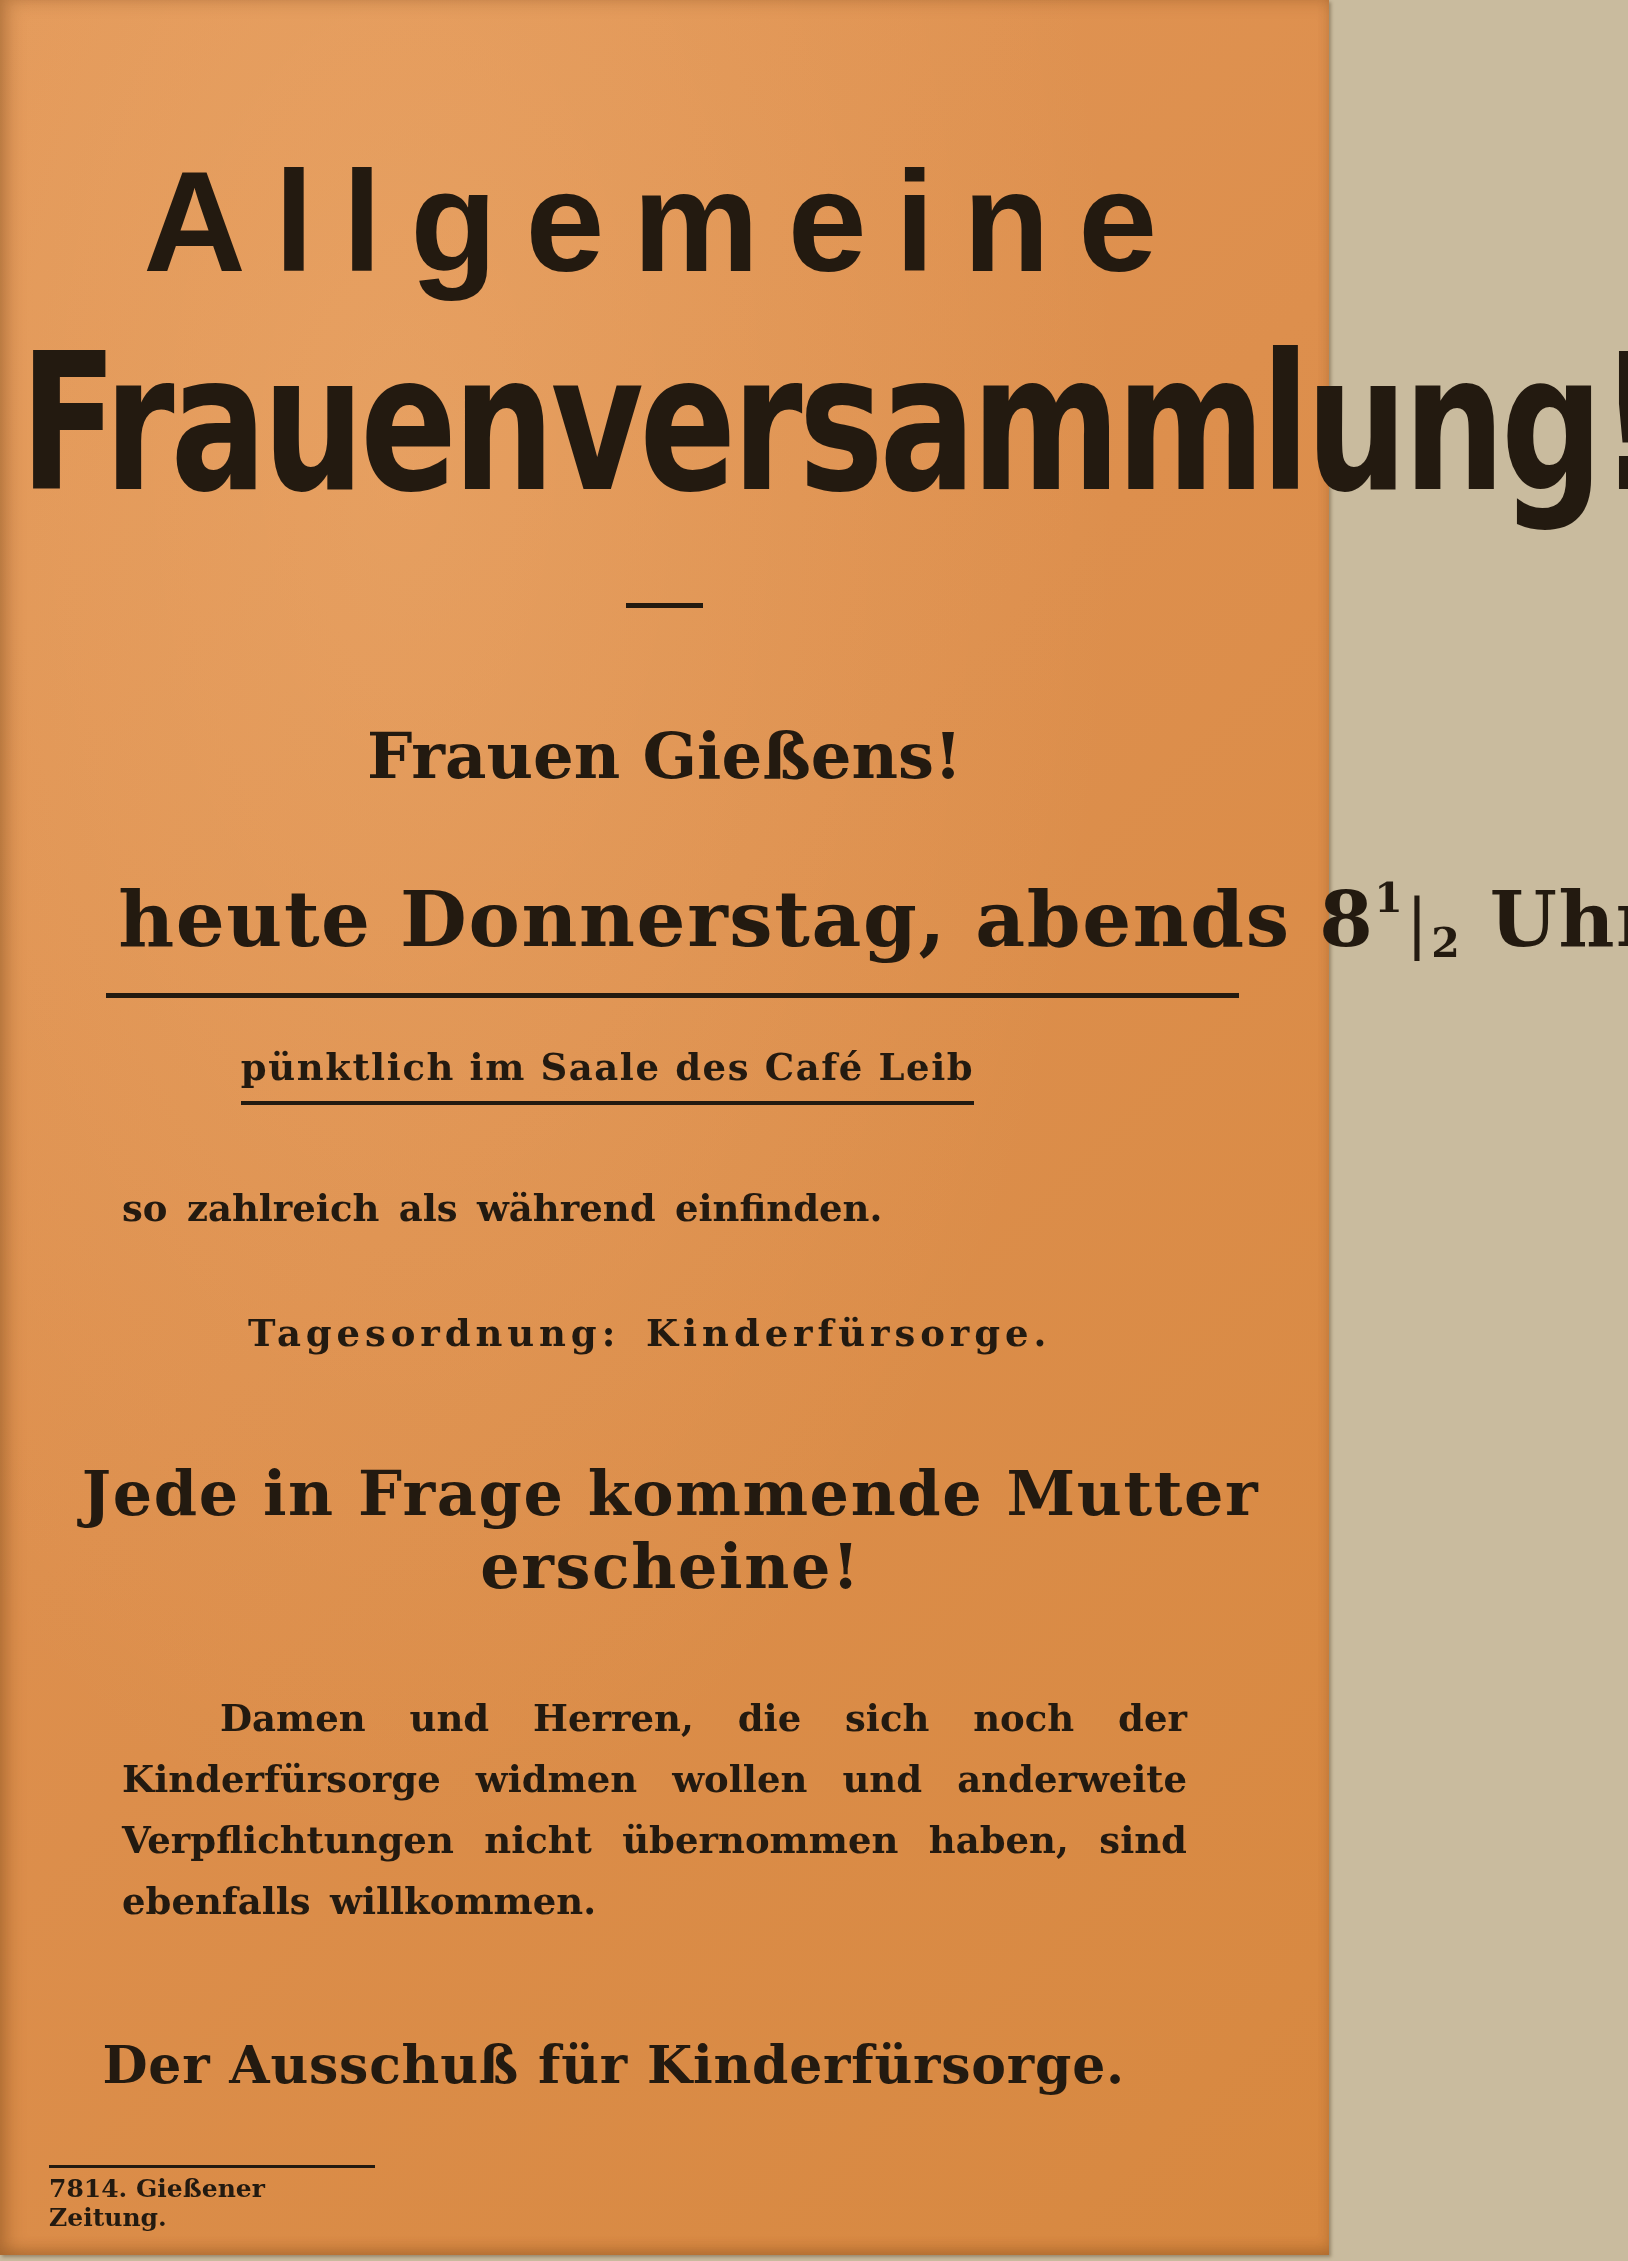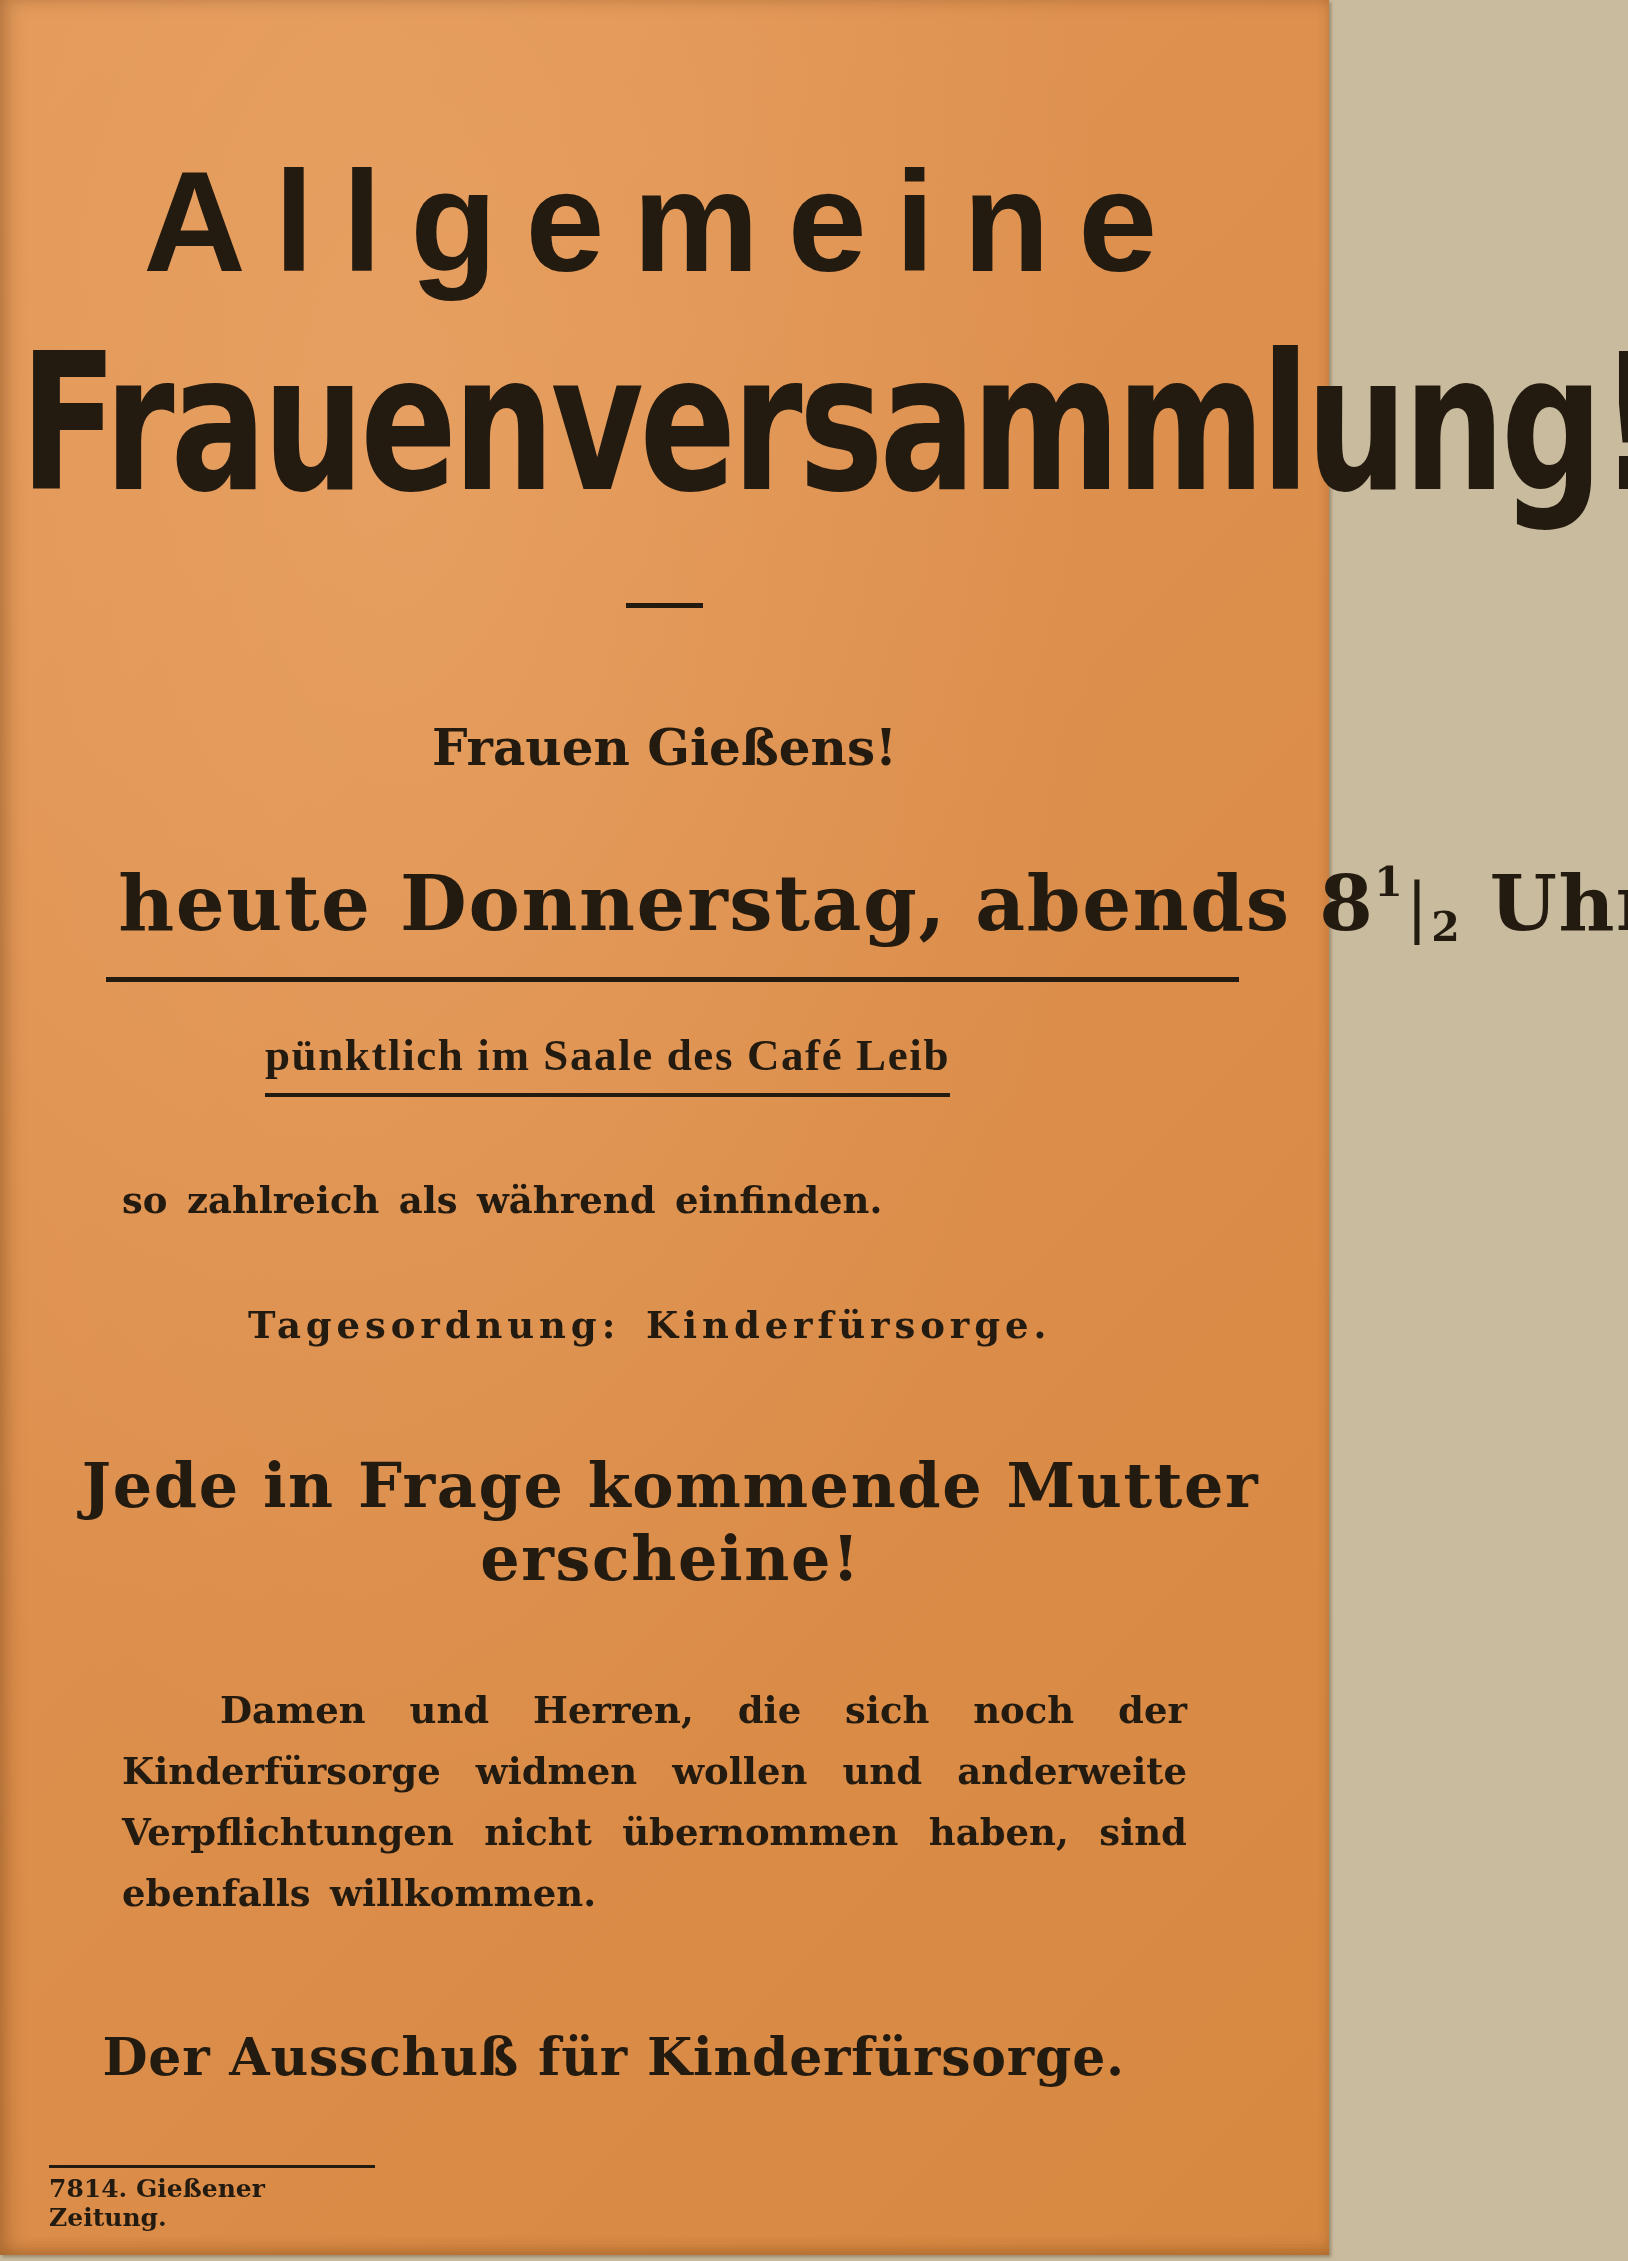--- a/index.html
+++ b/index.html
@@ -48,21 +48,21 @@
   }
   .rule {
     width: 77px;
     height: 4.9px;
     background: #231a10;
     margin: 126px auto 0 auto;
   }
   .salutation {
     margin: 110px 0 0 0;
     text-align: center;
-    font-size: 50px;
+    font-size: 64px;
     font-weight: bold;
   }
   .intro {
     margin: 45px 122px 0 122px;
     font-size: 37px;
     line-height: 1.6;
     text-align: justify;
     text-indent: 77px;
     font-weight: bold;
     word-spacing: 6.5px;
@@ -81,26 +81,25 @@
   .time-block sub { font-size: 41px; vertical-align: -11.4px; }
   .time-block .fracbar { font-size: 65px; font-weight: normal; padding: 0 1.6px; }
   .location {
     margin-top: 47px;
     text-align: center;
   }
   .location span {
     display: inline-block;
     position: relative;
     left: -57px;
-    font-size: 45px;
+    font-size: 37px;
     font-weight: bold;
     border-bottom: 4.9px solid #231a10;
     padding-bottom: 11.4px;
     letter-spacing: 1.6px;
-    font-family: Liberation Serif, serif;
   }
   .continuation {
     margin: 81px 122px 0 122px;
     font-size: 37px;
     font-weight: bold;
     word-spacing: 6.5px;
   }
   .agenda {
     margin: 81px 122px 0 248px;
     font-size: 37px;

